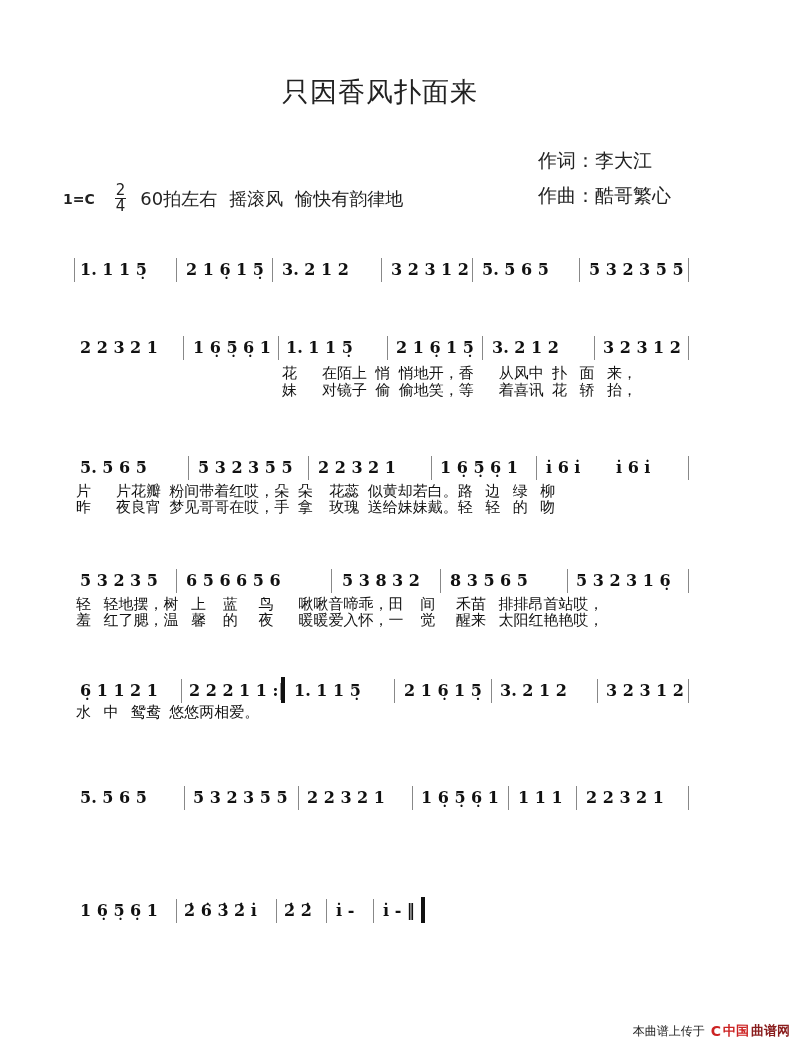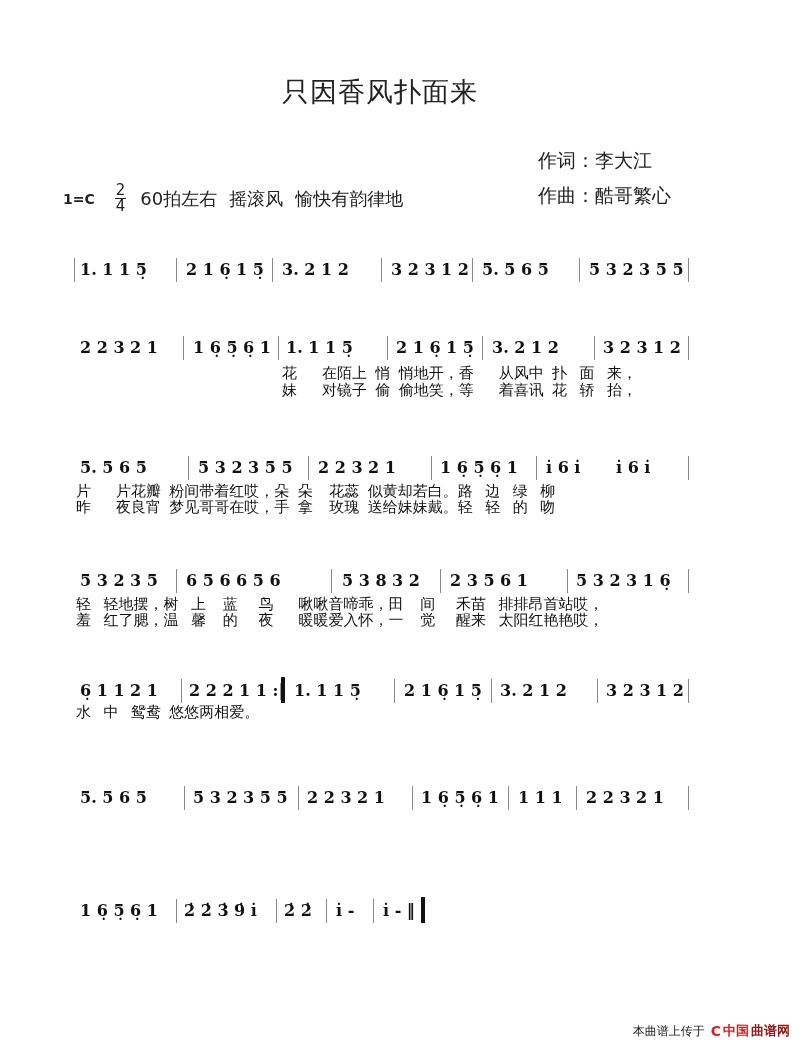--- a/index.html
+++ b/index.html
@@ -106,21 +106,21 @@
 </div>
 
 <div class="sys" style="top:563px">
   <div class="notes">
     <span class="n" style="left:4px">5 3 2 3 5</span>
     <span class="bar" style="left:100px"></span>
     <span class="n" style="left:110px">6 5 6  6 5 6</span>
     <span class="bar" style="left:255px"></span>
     <span class="n" style="left:266px">5 3 8 3 2</span>
     <span class="bar" style="left:364px"></span>
-    <span class="n" style="left:374px">2 3 5  6 1</span>
+    <span class="n" style="left:374px">8 3 5  6 5</span>
     <span class="bar" style="left:491px"></span>
     <span class="n" style="left:500px">5 3 2 3 1 6̣</span>
     <span class="bar" style="left:612px"></span>
   </div>
   <div class="lyr" style="top:32px; left:0">轻   轻地摆，树   上    蓝     鸟      啾啾音啼乖，田    间     禾苗   排排昂首站哎，</div>
   <div class="lyr" style="top:48px; left:0">羞   红了腮，温   馨    的     夜      暖暖爱入怀，一    觉     醒来   太阳红艳艳哎，</div>
 </div>
 
 <div class="sys" style="top:673px">
   <div class="notes">
@@ -154,21 +154,21 @@
     <span class="bar" style="left:500px"></span>
     <span class="n" style="left:510px">2 2 3 2 1</span>
     <span class="bar" style="left:612px"></span>
   </div>
 </div>
 
 <div class="sys" style="top:893px">
   <div class="notes">
     <span class="n" style="left:4px">1 6̣ 5̣ 6̣ 1</span>
     <span class="bar" style="left:100px"></span>
-    <span class="n" style="left:108px">2̇ 2̇ 3̇ 9̇ i̇</span>
+    <span class="n" style="left:108px">2̇ 6̇ 3̇ 2̇ i̇</span>
     <span class="bar" style="left:200px"></span>
     <span class="n" style="left:208px">2̇ 2̇</span>
     <span class="bar" style="left:250px"></span>
     <span class="n" style="left:260px">i̇ -</span>
     <span class="bar" style="left:297px"></span>
     <span class="n" style="left:307px">i̇ - ‖</span>
     <span class="endbar" style="left:345px"></span>
   </div>
 </div>
 

